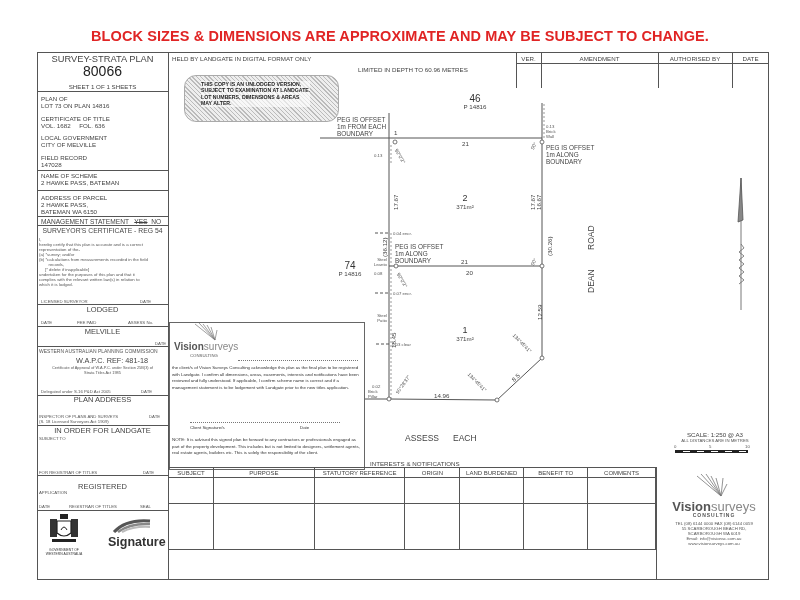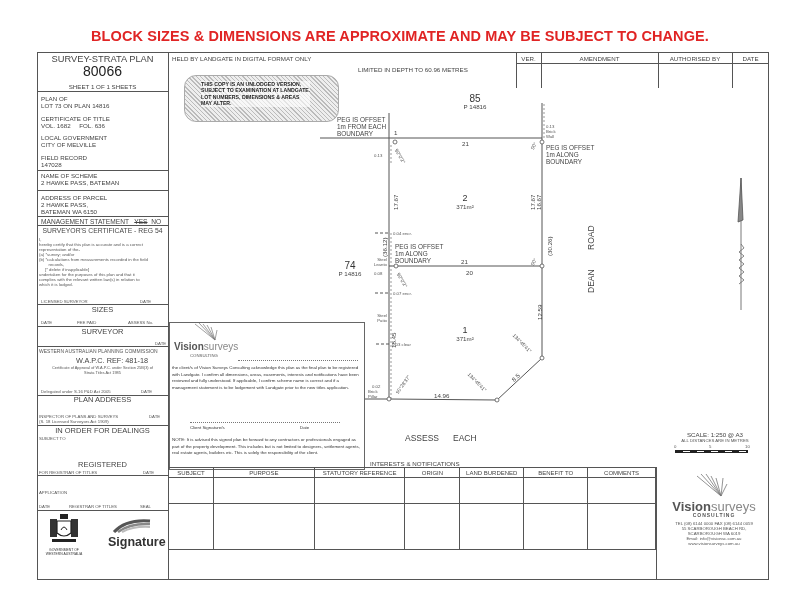--- a/index.html
+++ b/index.html
@@ -67,46 +67,46 @@
   <div class="t-sm">(b)  *calculations from measurements recorded in the field</div>
   <div class="t-sm" style="white-space:pre;">        records,</div>
   <div class="t-sm" style="white-space:pre;">     [* delete if inapplicable]</div>
   <div class="t-sm">undertaken for the purposes of this plan and that it</div>
   <div class="t-sm">complies with the relevant written law(s) in relation to</div>
   <div class="t-sm">which it is lodged.</div>
 </div>
 <div class="abs t-sm" style="left:41px; top:299px;">LICENSED SURVEYOR</div>
 <div class="abs t-sm" style="left:140px; top:299px;">DATE</div>
 <div class="hr" style="left:37px; top:304px; width:131px;"></div>
-<div class="abs center" style="left:37px; top:305px; width:131px; font-size:7.5px; color:#444;">SIZES</div>
+<div class="abs center" style="left:37px; top:305px; width:131px; font-size:7.5px; color:#444;">LODGED</div>
 <div class="abs t-sm" style="left:41px; top:320px;">DATE</div>
 <div class="abs t-sm" style="left:77px; top:320px;">FEE PAID</div>
 <div class="abs t-sm" style="left:128px; top:320px;">ASSESS No.</div>
 <div class="hr" style="left:37px; top:326px; width:131px;"></div>
-<div class="abs center" style="left:37px; top:327px; width:131px; font-size:7.5px; color:#444;">SURVEYOR</div>
+<div class="abs center" style="left:37px; top:327px; width:131px; font-size:7.5px; color:#444;">MELVILLE</div>
 <div class="abs t-sm" style="left:155px; top:341px;">DATE</div>
 <div class="hr" style="left:37px; top:346px; width:131px;"></div>
 <div class="abs t-sm" style="left:39px; top:349px; font-size:5px;">WESTERN AUSTRALIAN PLANNING COMMISSION</div>
 <div class="abs center" style="left:37px; top:356px; width:150px; font-size:7.3px; color:#444;">W.A.P.C. REF: 481-18</div>
 <div class="abs center t-sm" style="left:37px; top:365px; width:131px; font-size:3.9px;">Certificate of Approval of W.A.P.C. under Section 25B(3) of</div>
 <div class="abs center t-sm" style="left:37px; top:370px; width:131px; font-size:3.9px;">Strata Titles Act 1985</div>
 <div class="abs t-sm" style="left:41px; top:389px;">Delegated under S.16 P&amp;D Act 2005</div>
 <div class="abs t-sm" style="left:141px; top:389px;">DATE</div>
 <div class="hr" style="left:37px; top:395px; width:131px;"></div>
 <div class="abs center" style="left:37px; top:395px; width:131px; font-size:7.5px; color:#444;">PLAN ADDRESS</div>
 <div class="abs t-sm" style="left:39px; top:414px;">INSPECTOR OF PLANS AND SURVEYS</div>
 <div class="abs t-sm" style="left:39px; top:419px;">(S. 18 Licensed Surveyors Act 1909)</div>
 <div class="abs t-sm" style="left:149px; top:414px;">DATE</div>
 <div class="hr" style="left:37px; top:425px; width:131px;"></div>
-<div class="abs center" style="left:37px; top:426px; width:131px; font-size:7.5px; color:#444;">IN ORDER FOR DEALINGS</div>
+<div class="abs center" style="left:37px; top:426px; width:131px; font-size:7.5px; color:#444;">IN ORDER FOR LANDGATE</div>
 <div class="abs t-sm" style="left:39px; top:436px;">SUBJECT TO</div>
 <div class="abs t-sm" style="left:39px; top:470px;">FOR REGISTRAR OF TITLES</div>
 <div class="abs t-sm" style="left:143px; top:470px;">DATE</div>
 <div class="hr" style="left:37px; top:475px; width:131px;"></div>
-<div class="abs center" style="left:37px; top:460px; width:131px; font-size:7.5px; color:#444;">REGISTERED</div>
+<div class="abs center" style="left:37px; top:482px; width:131px; font-size:7.5px; color:#444;">REGISTERED</div>
 <div class="abs t-sm" style="left:39px; top:490px;">APPLICATION</div>
 <div class="abs t-sm" style="left:39px; top:504px;">DATE</div>
 <div class="abs t-sm" style="left:69px; top:504px;">REGISTRAR OF TITLES</div>
 <div class="abs t-sm" style="left:140px; top:504px;">SEAL</div>
 <div class="hr" style="left:37px; top:510px; width:131px;"></div>
 
 <div class="abs" style="left:46px; top:513px; width:36px; height:34px;">
   <svg width="36" height="34" viewBox="0 0 36 34">
     <rect x="4" y="6" width="7" height="18" fill="#333"></rect>
     <rect x="25" y="6" width="7" height="18" fill="#333"></rect>
@@ -184,21 +184,21 @@
     <circle cx="542" cy="358" r="2"></circle>
   </g>
 
   <g stroke="#555" fill="none" stroke-width="0.8">
     <line x1="741" y1="178" x2="741" y2="310"></line>
     <path d="M741 178 L738 222 L743 220 Z" fill="#888"></path>
     <path d="M741 244 l3 4 l-5 4 l5 4 l-5 4 l5 4 l-5 4 l5 4 l-5 4 l5 4 l-5 4" stroke="#666"></path>
   </g>
 </svg>
 
-<div class="abs center" style="left:460px; top:93px; width:30px; font-size:10px; color:#333;">85</div>
+<div class="abs center" style="left:460px; top:93px; width:30px; font-size:10px; color:#333;">46</div>
 <div class="abs center t" style="left:450px; top:103px; width:50px;">P 14816</div>
 <div class="abs center" style="left:335px; top:260px; width:30px; font-size:10px; color:#333;">74</div>
 <div class="abs center t" style="left:325px; top:270px; width:50px;">P 14816</div>
 <div class="abs center" style="left:450px; top:193px; width:30px; font-size:9px; color:#333;">2</div>
 <div class="abs center t" style="left:440px; top:203px; width:50px;">371m²</div>
 <div class="abs center" style="left:450px; top:325px; width:30px; font-size:9px; color:#333;">1</div>
 <div class="abs center t" style="left:440px; top:335px; width:50px;">371m²</div>
 
 <div class="abs t" style="left:337px; top:116px; font-size:6.4px;">
   <div>PEG IS OFFSET</div>

